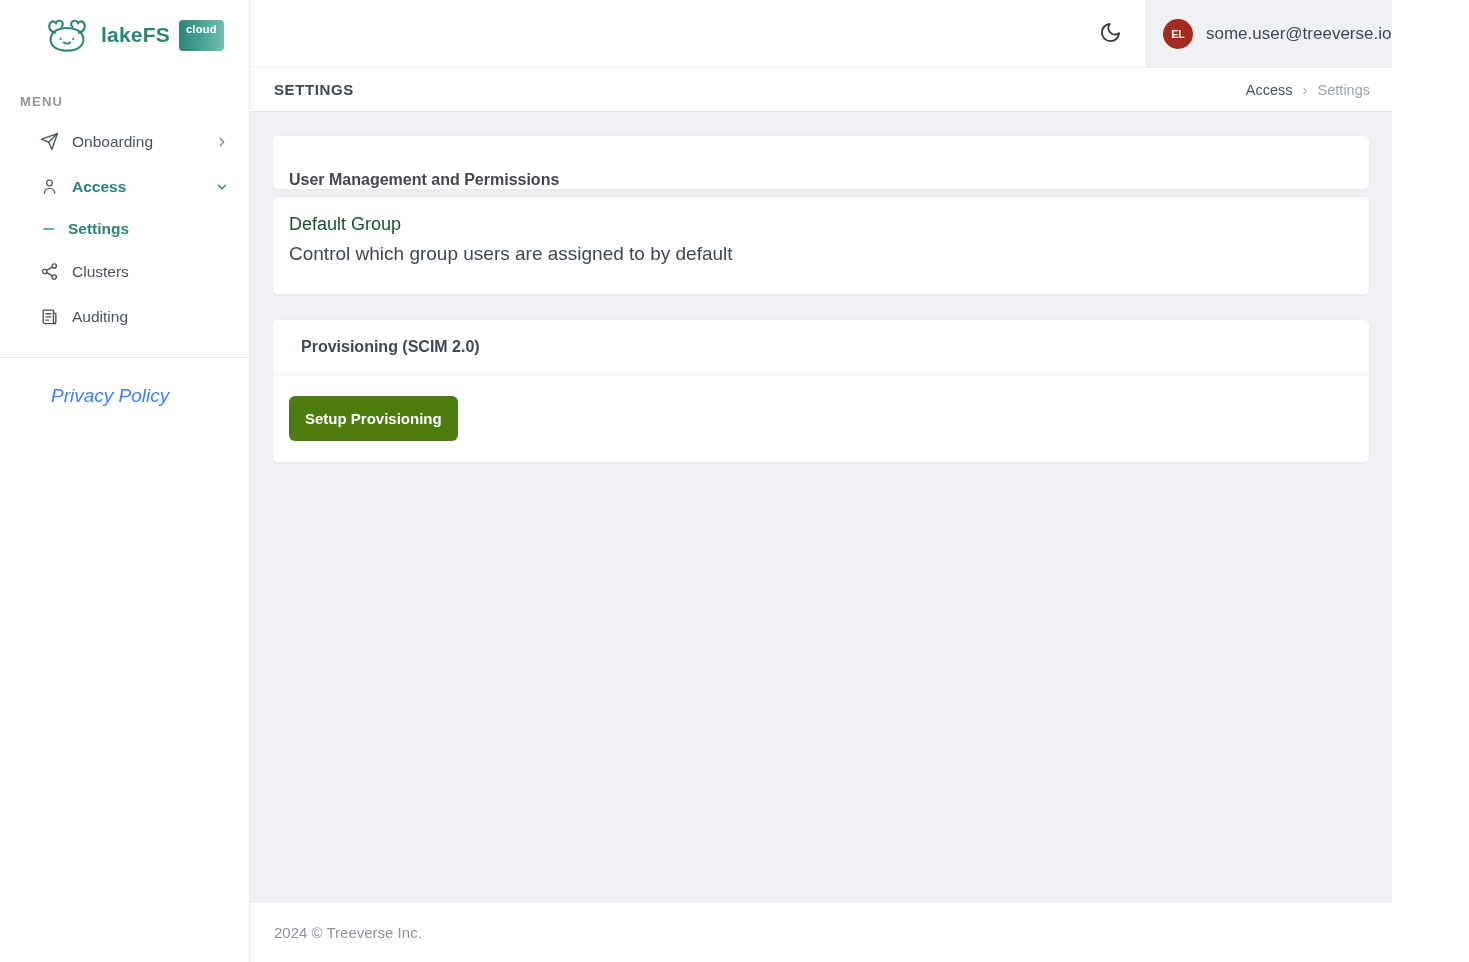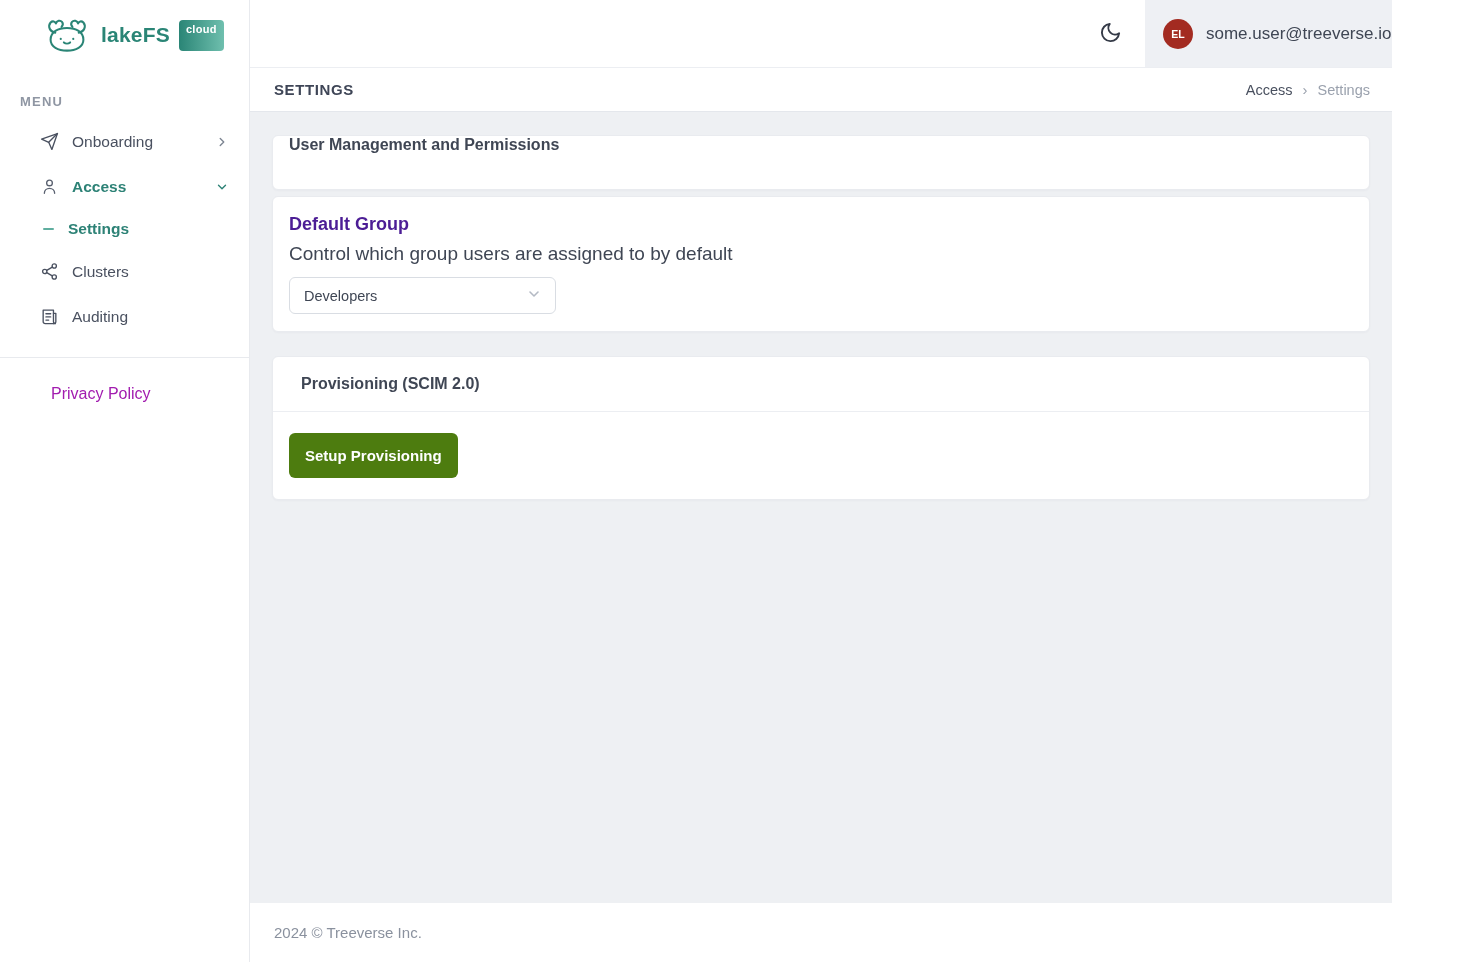--- a/index.html
+++ b/index.html
@@ -44,22 +44,22 @@
   .nav-sub {
     display:flex; align-items:center; gap:14px;
     padding:11px 20px 11px 27px;
     font-size:15.5px; font-weight:600; color:#2d8276;
     text-decoration:none; cursor:pointer;
   }
   .nav-sub .dash { width:11px; height:2.5px; background:#5fae9f; border-radius:2px; }
   .sidebar-divider { border-top:1px solid #e8eaee; margin-top:18px; }
   .side-link {
     display:block; padding:11px 20px 11px 51px;
-    font-size:16px; font-weight:500; color:#a21caf;
-    text-decoration:none; cursor:pointer;
+    font-size:19px; font-weight:500; color:#3b82f6;
+    text-decoration:none; cursor:pointer;font-style:italic;
   }
   .side-links { margin-top:16px; }
 
   
   .main { flex:1; display:flex; flex-direction:column; min-width:0; }
 
   .topbar {
     height:68px; min-height:68px; background:#ffffff;
     border-bottom:1px solid #eceef2;
     display:flex; align-items:stretch; justify-content:flex-end;
@@ -96,26 +96,26 @@
   .crumb-current { color:#9aa1ad; }
 
   .content {
     flex:1; background:#eef0f3; padding:23px 22px; overflow:hidden;
   }
   .card {
     background:#ffffff; border:1px solid #e9ebef; border-radius:6px;
     box-shadow:0 1px 2px rgba(20,30,50,0.03);
   }
   .card-title-only {
-    height:55px; display:flex; align-items:flex-start; padding:0 16px;
+    height:55px; display:flex; align-items:flex-end; padding:0 16px;
     font-size:16px; font-weight:600; color:#3f4654;
     margin-bottom:6px;
   }
   .card-body-section { padding:13px 16px 17px; margin-bottom:24px; }
-  .section-h { font-size:18px; font-weight:700; color:#4c1d95; margin:4px 0 8px; }
+  .section-h { font-size:18px; font-weight:400; color:#14532d; margin:4px 0 8px; }
   .section-desc { font-size:19px; color:#3f4654; margin-bottom:12px; }
 
   .select-box {
     width:267px; height:37px;
     border:1px solid #d9dde3; border-radius:6px; background:#ffffff;
     display:flex; align-items:center; justify-content:space-between;
     padding:0 13px 0 14px; cursor:pointer;
   }
   .select-box .select-value { font-size:14.5px; color:#3f4654; }
 
@@ -257,28 +257,20 @@
 
     <main class="content">
 
       <section class="card card-title-only">
         <span>User Management and Permissions</span>
       </section>
 
       <section class="card card-body-section">
         <h3 class="section-h">Default Group</h3>
         <p class="section-desc">Control which group users are assigned to by default</p>
-        <div class="select-box">
-          <span class="select-value">Developers</span>
-          <span>
-            <svg width="16" height="16" viewBox="0 0 24 24" fill="none" stroke="#b4bac4" stroke-width="2.4" stroke-linecap="round" stroke-linejoin="round">
-                <polyline points="6 9 12 15 18 9"></polyline>
-              </svg>
-          </span>
-        </div>
       </section>
 
       <section class="card">
         <div class="card-head">Provisioning (SCIM 2.0)</div>
         <div class="card-pad">
           <button class="primary-btn">Setup Provisioning</button>
         </div>
       </section>
 
     </main>

